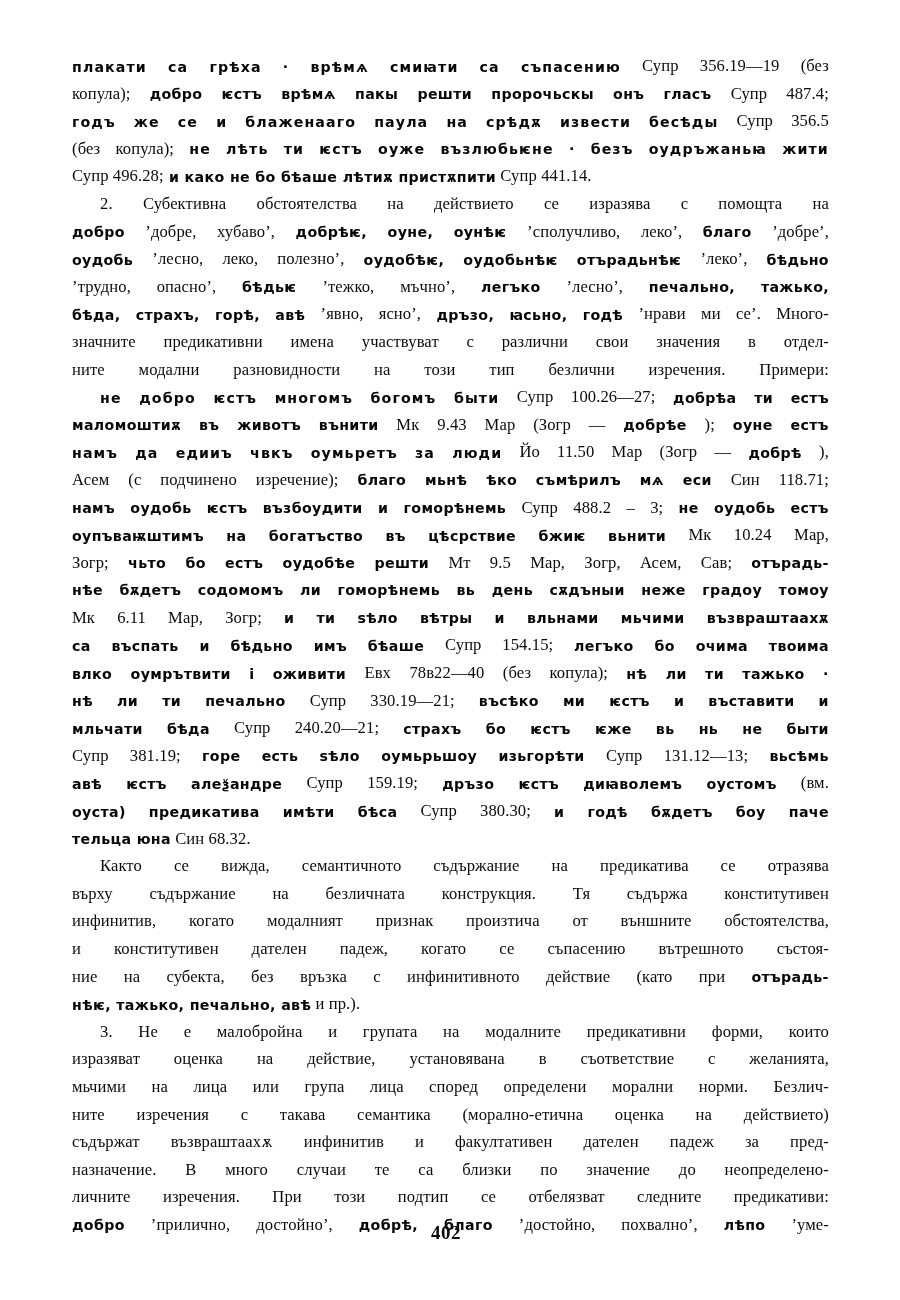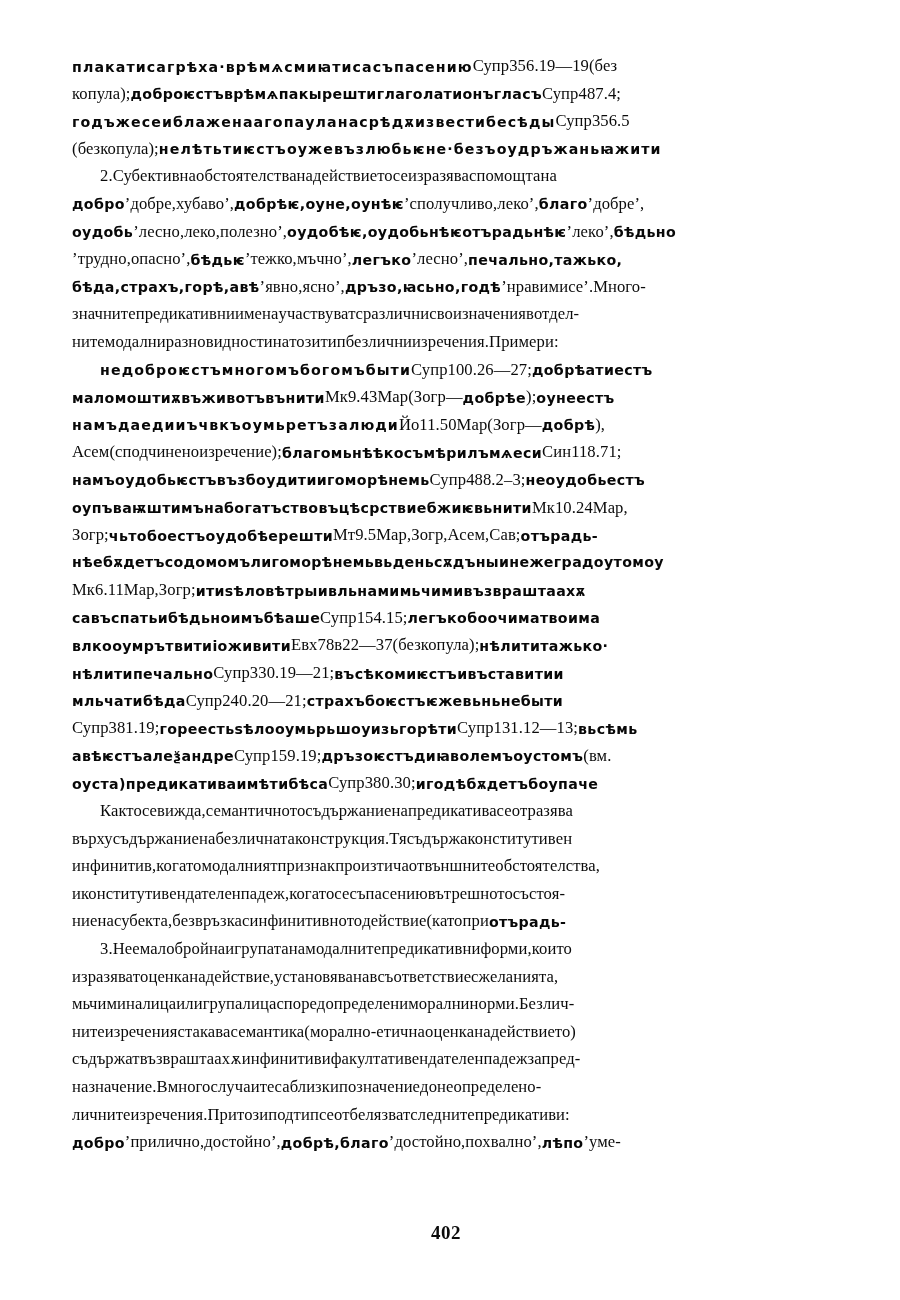--- a/index.html
+++ b/index.html
@@ -37,21 +37,21 @@
     font-size: 16.6px;
     line-height: 27.6px;
     height: 27.6px;
     color: #0b0b0b;
     letter-spacing: 0.1px;
   }
 
   
   .line.just {
     display: flex;
-    justify-content: flex-start;
+    justify-content: space-between;
     align-items: baseline;
   }
   .line.just > .w { white-space: pre; }
 
   .line.indent { padding-left: 28px; width: 729px; }
 
   
   .ocs {
     font-family: "DejaVu Sans", "Liberation Sans", sans-serif;
     font-weight: bold;
@@ -96,21 +96,21 @@
         <span class="w">356.19—19</span>
         <span class="w">(без</span>
       </div>
       <div class="line just">
         <span class="w">копула);</span>
         <span class="w ocs">добро</span>
         <span class="w ocs">ѥстъ</span>
         <span class="w ocs">врѣмѧ</span>
         <span class="w ocs">пакы</span>
         <span class="w ocs">решти</span>
-        <span class="w ocs">глаголати</span>
+        <span class="w ocs">пророчьскы</span>
         <span class="w ocs">онъ</span>
         <span class="w ocs">гласъ</span>
         <span class="w">Супр</span>
         <span class="w">487.4;</span>
       </div>
       <div class="line just">
         <span class="w ocs sp">годъ</span>
         <span class="w ocs sp">же</span>
         <span class="w ocs sp">се</span>
         <span class="w ocs sp">и</span>
@@ -130,20 +130,21 @@
         <span class="w ocs sp">лѣть</span>
         <span class="w ocs sp">ти</span>
         <span class="w ocs sp">ѥстъ</span>
         <span class="w ocs sp">оуже</span>
         <span class="w ocs sp">възлюбьѥне</span>
         <span class="w ocs sp">·</span>
         <span class="w ocs sp">безъ</span>
         <span class="w ocs sp">оудръжаньꙗ</span>
         <span class="w ocs sp">жити</span>
       </div>
+      <div class="line"><span class="">Супр</span><span class=""> 496.28;</span><span class="ocs"> и</span><span class="ocs"> како</span><span class="ocs"> не</span><span class="ocs"> бо</span><span class="ocs"> бѣаше</span><span class="ocs"> лѣтиѫ</span><span class="ocs"> пристѫпити</span><span class=""> Супр</span><span class=""> 441.14.</span></div>
       <div class="line just indent">
         <span class="w">2.</span>
         <span class="w">Субективна</span>
         <span class="w">обстоятелства</span>
         <span class="w">на</span>
         <span class="w">действието</span>
         <span class="w">се</span>
         <span class="w">изразява</span>
         <span class="w">с</span>
         <span class="w">помощта</span>
@@ -361,21 +362,21 @@
         <span class="w ocs">бо</span>
         <span class="w ocs">очима</span>
         <span class="w ocs">твоима</span>
       </div>
       <div class="line just">
         <span class="w ocs">влко</span>
         <span class="w ocs">оумрътвити</span>
         <span class="w ocs">і</span>
         <span class="w ocs">оживити</span>
         <span class="w">Евх</span>
-        <span class="w">78в22—37</span>
+        <span class="w">78в22—40</span>
         <span class="w">(без</span>
         <span class="w">копула);</span>
         <span class="w ocs">нѣ</span>
         <span class="w ocs">ли</span>
         <span class="w ocs">ти</span>
         <span class="w ocs">тажько</span>
         <span class="w ocs">·</span>
       </div>
       <div class="line just">
         <span class="w ocs">нѣ</span>
@@ -435,20 +436,21 @@
         <span class="w ocs">имѣти</span>
         <span class="w ocs">бѣса</span>
         <span class="w">Супр</span>
         <span class="w">380.30;</span>
         <span class="w ocs">и</span>
         <span class="w ocs">годѣ</span>
         <span class="w ocs">бѫдетъ</span>
         <span class="w ocs">боу</span>
         <span class="w ocs">паче</span>
       </div>
+      <div class="line"><span class="ocs">тельца</span><span class="ocs"> юна</span><span class=""> Син</span><span class=""> 68.32.</span></div>
       <div class="line just indent">
         <span class="w">Както</span>
         <span class="w">се</span>
         <span class="w">вижда,</span>
         <span class="w">семантичното</span>
         <span class="w">съдържание</span>
         <span class="w">на</span>
         <span class="w">предикатива</span>
         <span class="w">се</span>
         <span class="w">отразява</span>
@@ -490,20 +492,21 @@
         <span class="w">субекта,</span>
         <span class="w">без</span>
         <span class="w">връзка</span>
         <span class="w">с</span>
         <span class="w">инфинитивното</span>
         <span class="w">действие</span>
         <span class="w">(като</span>
         <span class="w">при</span>
         <span class="w ocs">отърадь-</span>
       </div>
+      <div class="line"><span class="ocs">нѣѥ,</span><span class="ocs"> тажько,</span><span class="ocs"> печально,</span><span class="ocs"> авѣ</span><span class=""> и</span><span class=""> пр.).</span></div>
       <div class="line just indent">
         <span class="w">3.</span>
         <span class="w">Не</span>
         <span class="w">е</span>
         <span class="w">малобройна</span>
         <span class="w">и</span>
         <span class="w">групата</span>
         <span class="w">на</span>
         <span class="w">модалните</span>
         <span class="w">предикативни</span>

